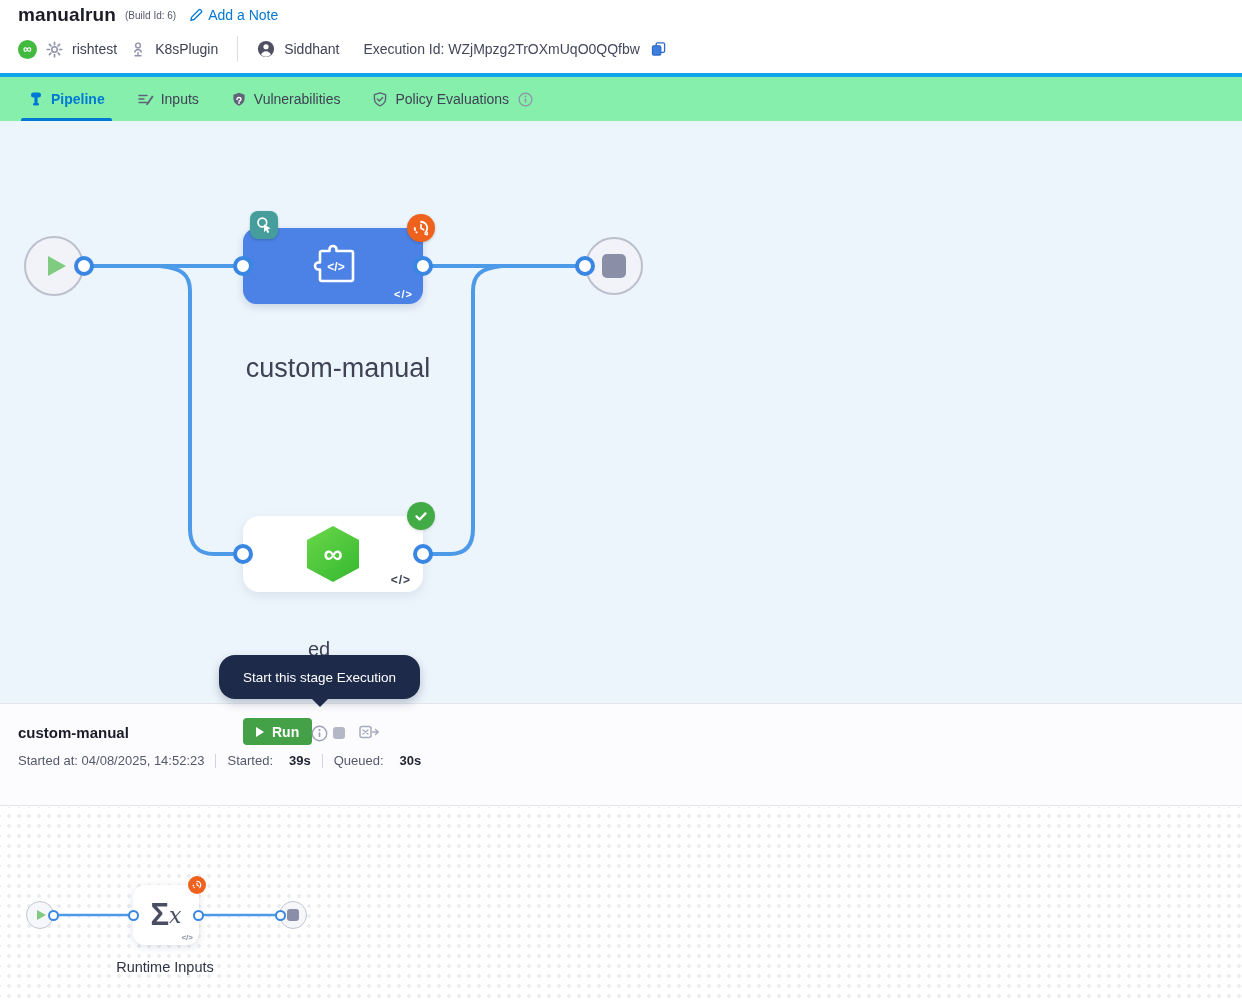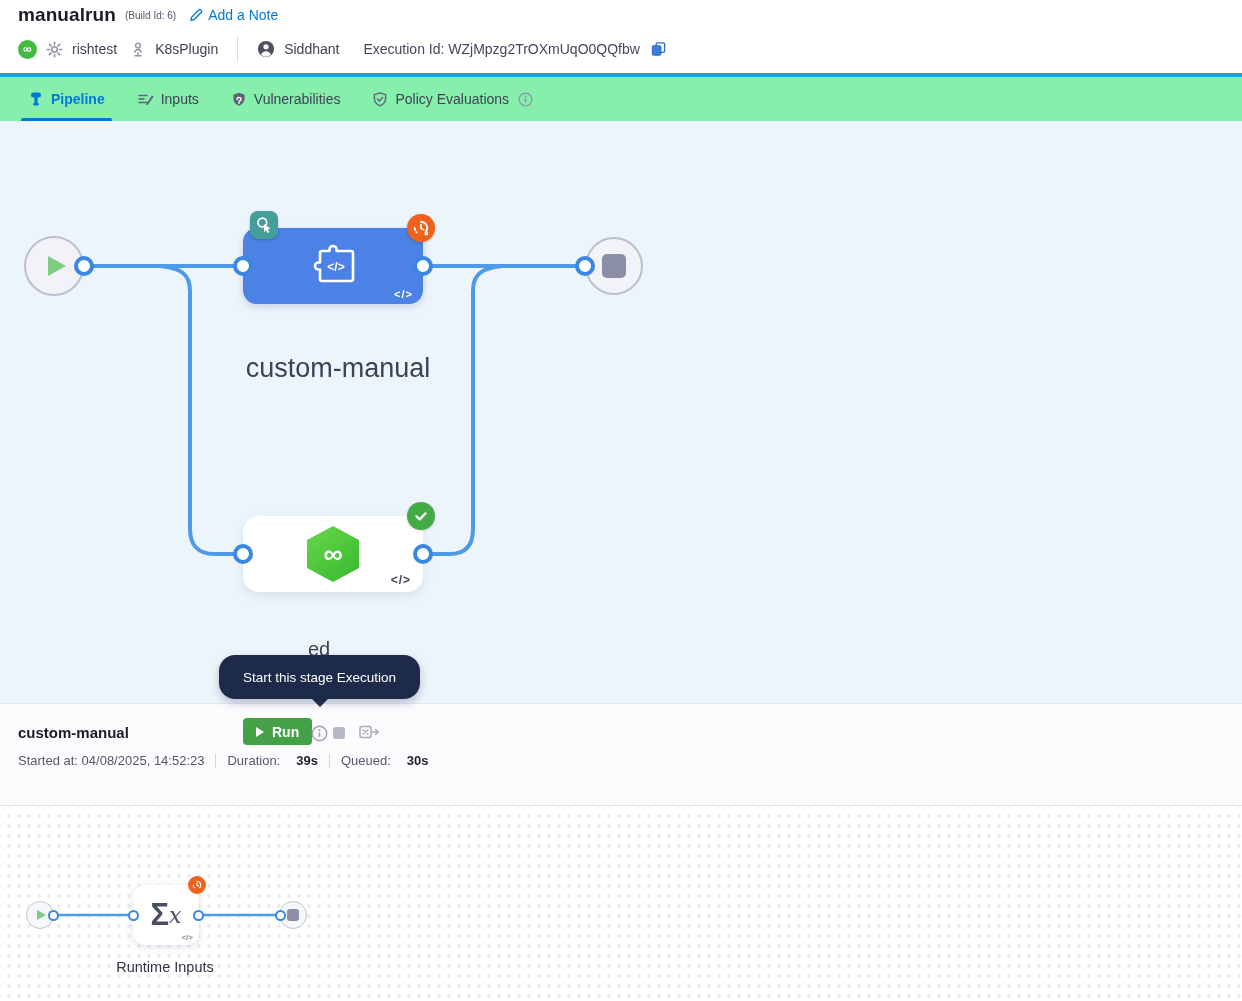--- a/index.html
+++ b/index.html
@@ -236,21 +236,21 @@
     </svg>
     <div class="bar-icon stop-icon-sm"></div>
     <svg class="bar-icon" style="left:359px;top:21px" width="21" height="15" viewBox="0 0 21 15">
       <rect x="1" y="1.5" width="11" height="11" rx="2" fill="none" stroke="#A7AABA" stroke-width="1.5"></rect>
       <path d="M4 5l5 4M9 5l-5 4" stroke="#A7AABA" stroke-width="1.4" stroke-linecap="round"></path>
       <path d="M13.5 7h5.5M16.5 4.5L19.3 7l-2.8 2.5" fill="none" stroke="#A7AABA" stroke-width="1.5" stroke-linecap="round" stroke-linejoin="round"></path>
     </svg>
     <div class="stats">
       <span>Started at: 04/08/2025, 14:52:23</span>
       <span class="stat-div"></span>
-      <span>Duration:</span>
+      <span>Started:</span>
       <span class="stat-val">39s</span>
       <span class="stat-div"></span>
       <span>Queued:</span>
       <span class="stat-val">30s</span>
     </div>
   </div>
 
   <div class="mini">
     <svg class="edge-svg" width="1242" height="194" viewBox="0 0 1242 194">
       <g fill="none" stroke="#4D9BE8" stroke-width="2.5" stroke-linecap="round">

